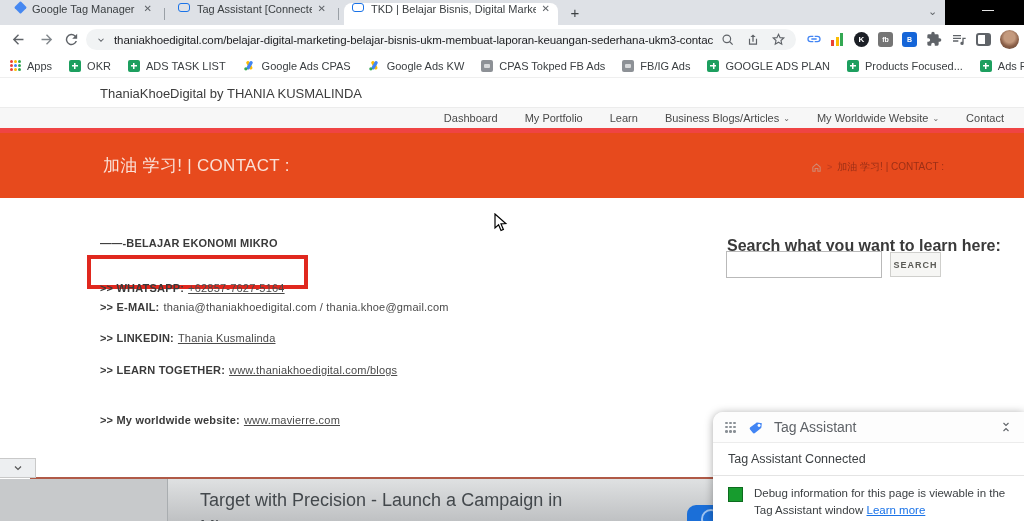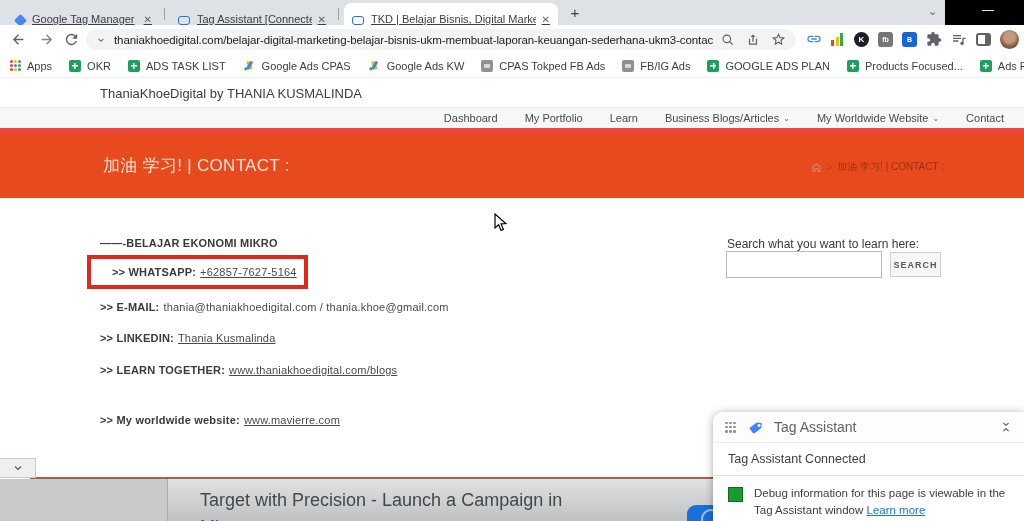--- a/index.html
+++ b/index.html
@@ -2,21 +2,21 @@
 <html><head>
 <meta charset="utf-8">
 <style>
   * { box-sizing: border-box; margin: 0; padding: 0; }
   html,body { width:1024px; height:521px; }
   body { font-family:"Liberation Sans", sans-serif; }
   #root { position:relative; width:1024px; height:521px; background:#fff; overflow:hidden; }
 
   
   .tabstrip { position:absolute; top:0; left:0; width:1024px; height:25px; background:#dee1e6; }
-  .tab { position:absolute; top:3px; height:22px; display:flex; align-items:flex-end; font-size:11px; color:#3c4043; padding:0 8px;text-decoration:underline; }
+  .tab { position:absolute; top:3px; height:22px; display:flex; align-items:flex-start; font-size:11px; color:#3c4043; padding:0 8px; }
   .tab .fav { margin-right:7px; flex:0 0 auto; }
   .tab .t-title { overflow:hidden; white-space:nowrap; flex:1; }
   .tab .t-close { margin-left:6px; color:#5f6368; font-size:10px; flex:0 0 auto; cursor:default; }
   .tab.active { background:#fff; border-radius:8px 8px 0 0; }
   .tab-sep { position:absolute; top:8px; width:1px; height:12px; background:#9aa0a6; }
   .fav-diamond { width:9px; height:9px; background:#4688f1; transform:rotate(45deg); border-radius:1px; }
   .fav-tagrect { width:12px; height:9px; border:1.5px solid #1a73e8; border-radius:3px; }
   .newtab-btn { position:absolute; left:566px; top:4px; width:18px; height:18px; font-size:15px; color:#3c4043; text-align:center; line-height:17px; }
   .tabsearch-chevron { position:absolute; left:928px; top:5px; font-size:11px; color:#5f6368; }
   .win-black { position:absolute; left:945px; top:0; width:79px; height:25px; background:#000; }
@@ -69,21 +69,21 @@
   .breadcrumb { position:absolute; right:80px; top:27px; display:flex; align-items:center; gap:5px; font-size:10px; color:#9c2f16; }
   .bc-sep { color:#c63d1e; font-weight:bold; font-size:9px; }
 
   
   .cline { position:absolute; left:100px; font-size:11px; color:#3a3a3a; letter-spacing:.2px; white-space:nowrap; }
   .clabel { font-weight:bold;text-align:center; }
   .clink { text-decoration:underline; color:#4a4a4a; margin-left:4px; }
   .cplain { color:#4a4a4a; margin-left:4px; }
   .annotation-box { position:absolute; left:87px; top:255px; width:221px; height:34px; border:4px solid #e0281e; }
 
-  .search-label { position:absolute; left:727px; top:237px; font-size:12px; font-weight:normal; color:#3a3a3a; }
+  .search-label { position:absolute; left:727px; top:237px; font-size:16px; font-weight:bold; color:#3a3a3a; }
   .search-input { position:absolute; left:726px; top:251px; width:156px; height:27px; border:1px solid #b9b9b9; background:#fff; font-size:12px; padding:0 6px; outline:none; }
   .search-btn { position:absolute; left:890px; top:252px; width:51px; height:25px; background:#f6f6f4; border:1px solid #cfcfcc; font-size:9px; font-weight:bold; letter-spacing:1px; color:#5a5a55; display:flex; align-items:center; justify-content:center; }
 
   
   .collapse-tab { position:absolute; left:0; top:458px; width:36px; height:20px; background:#edeff1; border:1px solid #c9c9c9; border-left:none; display:flex; align-items:center; justify-content:center; z-index:2; }
   .red-line { position:absolute; left:30px; top:477px; width:994px; height:2px; background:#b05a47; z-index:1; }
   .banner-strip { position:absolute; left:0; top:479px; width:1024px; height:42px; background:linear-gradient(180deg,#dfe1e2,#bfc1c3); z-index:1; }
   .banner-left { position:absolute; left:0; top:0; width:168px; height:42px; background:#c7c9cb; border-right:1px solid #a9adb0; }
   .banner-heading { position:absolute; left:200px; top:8px; width:410px; font-size:18px; line-height:27px; color:#43484c; }
   .blue-peek { position:absolute; left:687px; top:505px; width:72px; height:16px; background:#1b6fd8; border-radius:9px 9px 0 0; z-index:3; }
@@ -281,21 +281,21 @@
           <path fill="none" stroke="#d08a74" stroke-width="2.2" d="M4 11l8-7 8 7v9h-5v-6h-6v6H4z"></path>
         </svg>
       <span class="bc-sep">&gt;</span>
       <span>加油 学习! | CONTACT :</span>
     </div>
   </div>
 
   <div class="cline" style="top:237px;"><span class="clabel">——-BELAJAR EKONOMI MIKRO</span></div>
 
   <div class="annotation-box"></div>
-  <div class="cline" style="top:266px;margin-left:12px;">
+  <div class="cline" style="top:282px;">
     <span class="clabel">&gt;&gt; WHATSAPP:</span><span class="clink">+62857-7627-5164</span>
   </div>
 
   <div class="cline" style="top:301px;">
     <span class="clabel">&gt;&gt; E-MAIL:</span><span class="cplain">thania@thaniakhoedigital.com / thania.khoe@gmail.com</span>
   </div>
 
   <div class="cline" style="top:332px;">
     <span class="clabel">&gt;&gt; LINKEDIN:</span><span class="clink">Thania Kusmalinda</span>
   </div>

